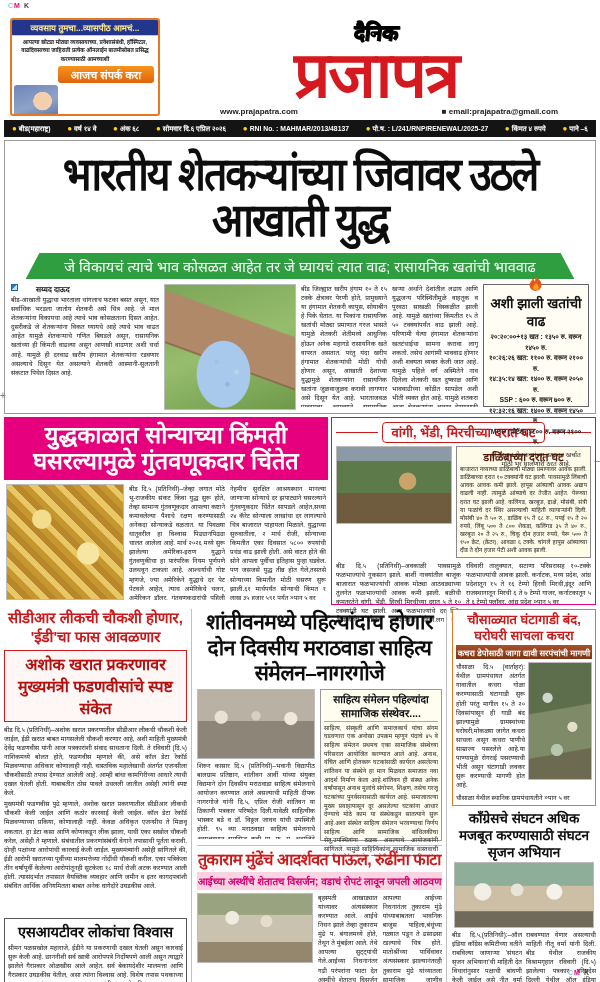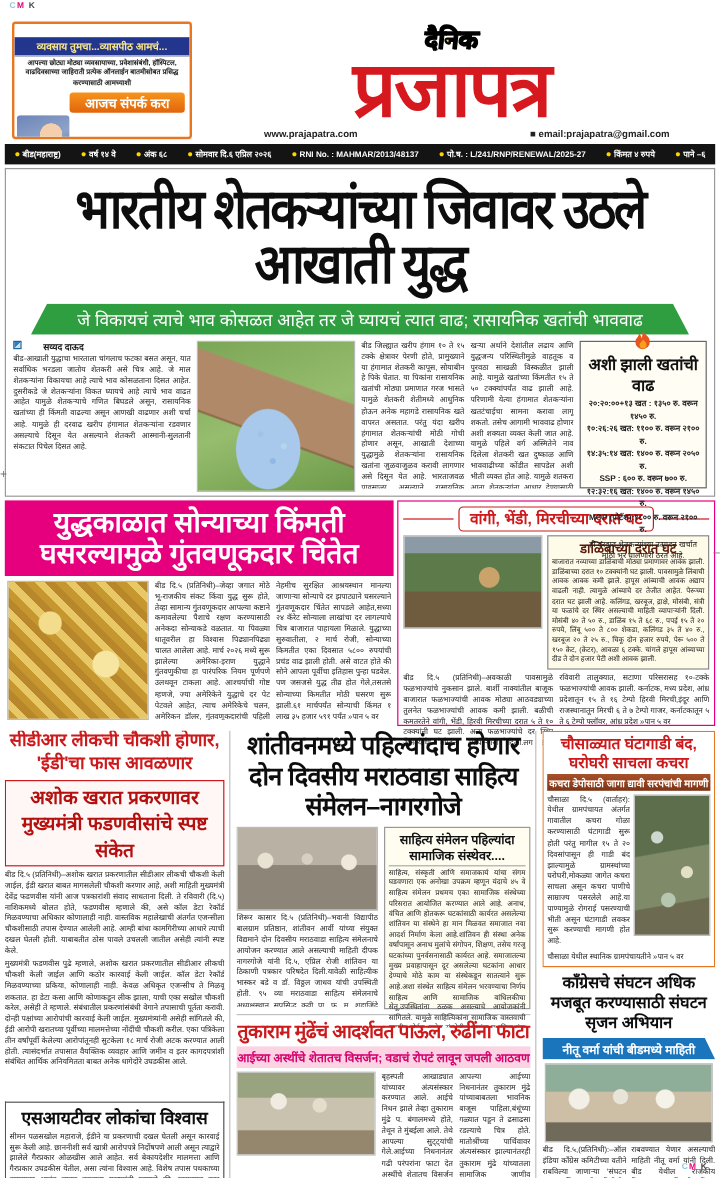--- a/index.html
+++ b/index.html
@@ -13,21 +13,21 @@
   .cmyk .c{color:#8fc7d8;} .cmyk .m{color:#e5007e;} .cmyk .k{color:#444; margin-left:3px;}
   .cmyk.top{ top:2px; left:8px; }
   .cmyk.bot{ bottom:6px; right:10px; }
   .regmark{ position:absolute; color:#777; font-size:10px; }
 
   
   .masthead { display:flex; padding:18px 8px 2px 10px; height:118px; }
   .ad-box { width:150px; border:2px solid #e87722; border-radius:3px; background:#fff;
             display:flex; flex-direction:column; overflow:hidden; position:relative; }
   .ad-title { background:#22368e; color:#ffe98a; font-weight:bold; font-size:8.5px;
-              text-align:center; padding:2px 1px; border-bottom:1px solid #c8c8c8;margin-top:11px; }
+              text-align:center; padding:2px 1px; border-bottom:1px solid #c8c8c8; }
   .ad-body { font-size:5.8px; color:#222; text-align:center; padding:2px 2px; line-height:1.45; font-weight:bold;}
   .ad-cta { background:linear-gradient(#f7941d,#e1640a); color:#fff; font-weight:bold; font-size:11px;
             text-align:center; padding:1px 0; margin:1px 4px 1px 46px; border-radius:3px; }
   .ad-low { display:flex; }
   .ad-photo { width:44px; height:46px; border-radius:3px; margin:1px 2px;
               background:
                 radial-gradient(circle at 65% 35%, #f4cfae 0 22%, transparent 23%),
                 linear-gradient(160deg,#6d86b8 0%, #8fa3c9 45%, #3f5a8e 100%); }
   .ad-org { flex:1; text-align:center; }
   .ad-org .l1 { color:#1c49a8; font-weight:bold; font-size:8.5px; }
@@ -318,21 +318,20 @@
         <div class="cha-head">चौसाळ्यात घंटागाडी बंद, घरोघरी साचला कचरा</div>
         <div class="cha-sub">कचरा डेपोसाठी जागा द्यावी सरपंचांची मागणी</div>
         <div class="cha-flex">
           <p class="small c" style="height:130px;">चौसाळा दि.५ (वार्ताहर): येथील ग्रामपंचायत अंतर्गत गावातील कचरा गोळा करण्यासाठी घंटागाडी सुरू होती परंतु मागील १५ ते २० दिवसांपासून ही गाडी बंद झाल्यामुळे ग्रामस्थांच्या घरोघरी,मोकळ्या जागेत कचरा साचला असून कचरा पाणीचे साम्राज्य पसरलेले आहे.या पाण्यामुळे रोगराई पसरण्याची भीती असून घंटागाडी लवकर सुरू करण्याची मागणी होत आहे.</p>
           <div class="photo ph-garb"></div>
         </div>
         <p class="small" style="margin-top:1px;">चौसाळा येथील स्थानिक ग्रामपंचायतीने   »पान ५ वर</p>
       </div>
       <div class="con">
         <div class="con-head">काँग्रेसचे संघटन अधिक मजबूत करण्यासाठी संघटन सृजन अभियान</div>
-        <div class="con-sub">नीतू वर्मा यांची बीडमध्ये माहिती</div>
         <div class="photo ph-press"></div>
         <div class="con-body">
           <p class="small c">बीड दि.५,(प्रतिनिधी):–ऑल इंडिया काँग्रेस कमिटीच्या वतीने राबविल्या जाणाऱ्या 'संघटन सृजन अभियाना'ची माहिती देत विचारांनुसार पक्षाची बांधणी केली जाईल असे नीतू वर्मा यांनी सांगितले. जिल्ह्यातील काँग्रेस पदाधिकारी व कार्यकर्त्यांशी संवाद साधून हे अभियान</p>
           <p class="small c">राबवण्यात येणार असल्याची माहिती नीतू वर्मा यांनी दिली. बीड येथील राजकीय विश्रामगृहात रविवारी (दि.५) झालेल्या पत्रकार परिषदेस दिल्ली येथील ऑल इंडिया काँग्रेस कमिटीचे नेते नीतू वर्मा यांनी संघटन सृजन अभियान या विषयी माहिती दिली.यावेळी माजी आ.सिराज देशमुख, माजी आ.एम.एम.शेख,रंजू दराखी,आदित्य पाटील,जिल्हाध्यक्ष राहुल सोनवणे, तालुकाध्यक्ष गणेश बजगुडे आदींची उपस्थिती   »पान ५ वर</p>
         </div>
       </div>
     </div>
   </section>
 
   <div class="cmyk bot">

